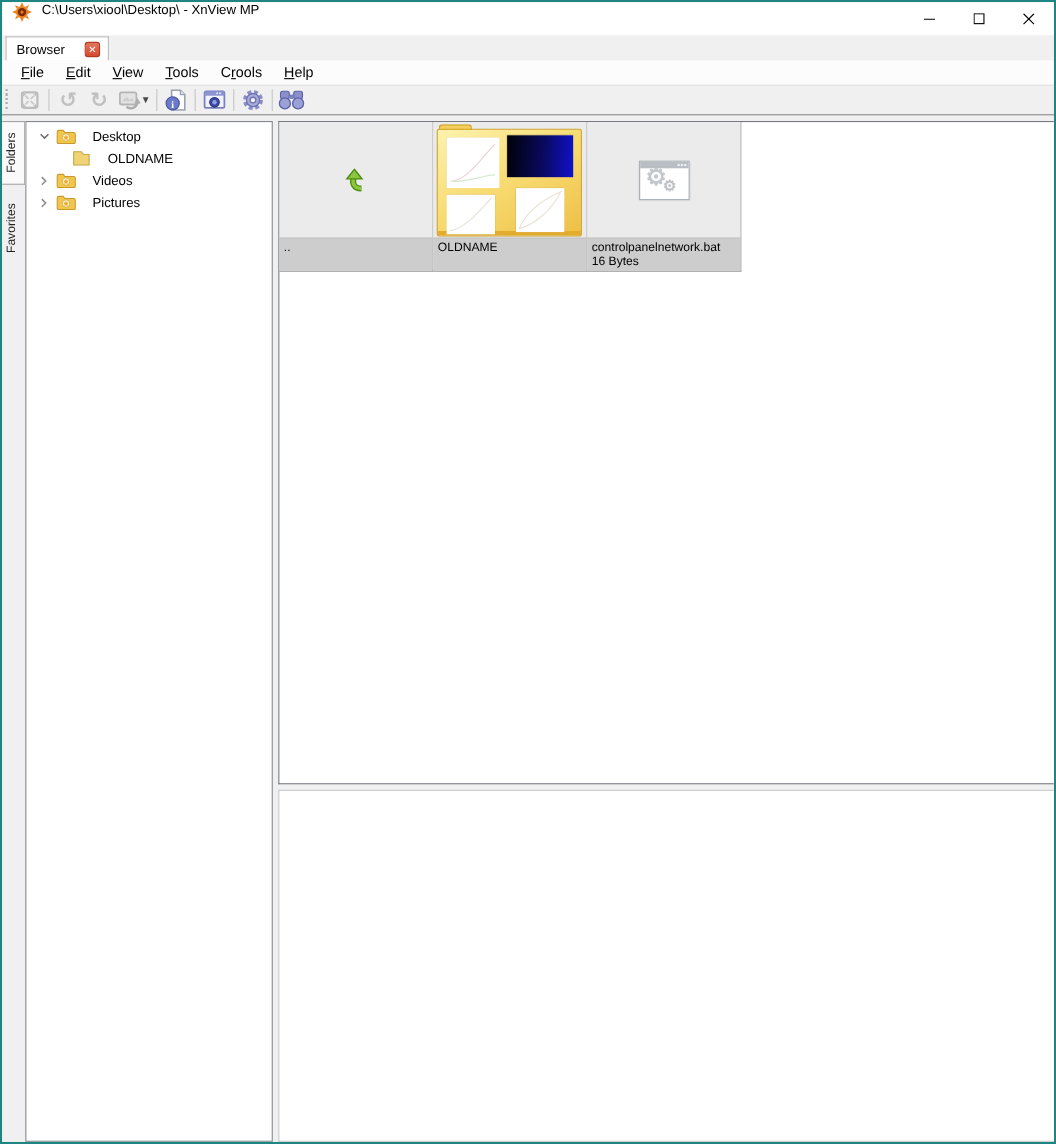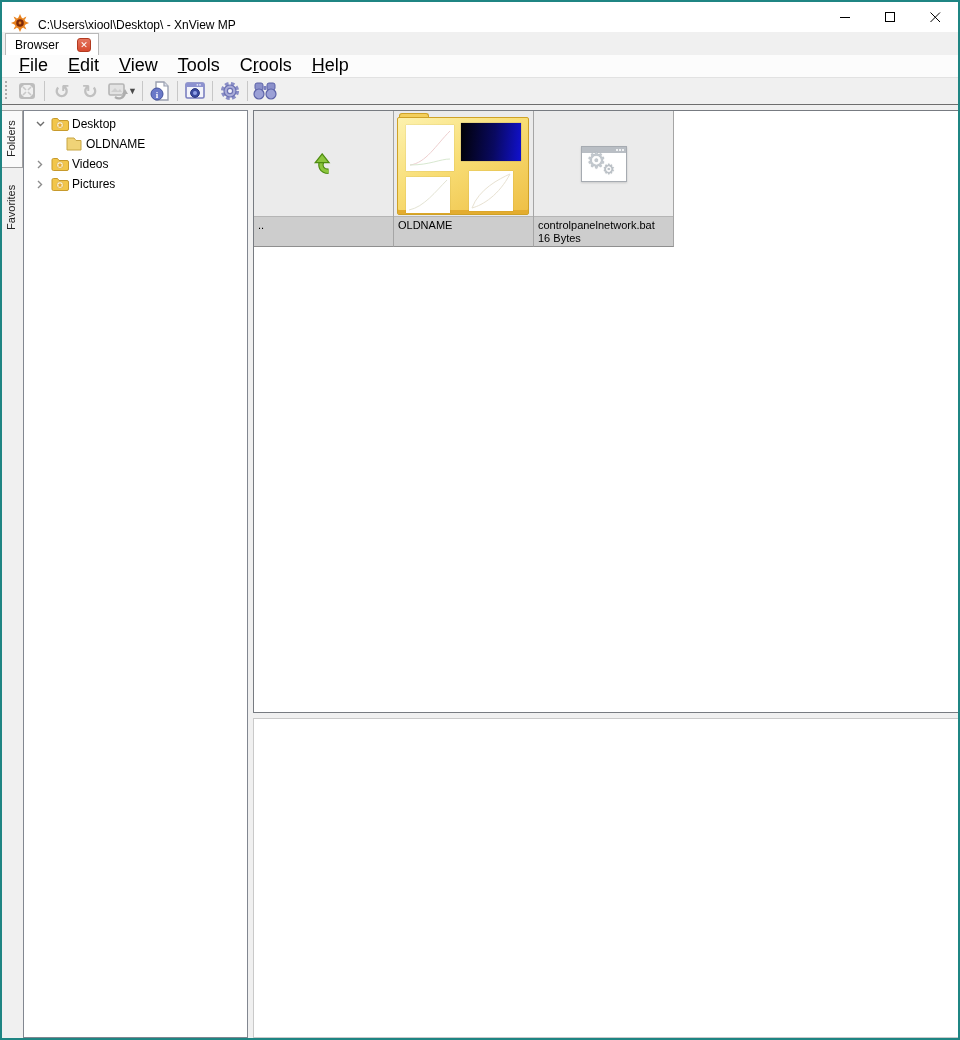--- a/index.html
+++ b/index.html
@@ -2,35 +2,35 @@
 <html><head>
 <meta charset="utf-8">
 <style>
   * { margin:0; padding:0; box-sizing:border-box; }
   html,body { width:960px; height:1040px; overflow:hidden; }
   body { font-family:"Liberation Sans","DejaVu Sans",sans-serif; font-size:12px; color:#000; background:#fff; }
 
   .window { width:960px; height:1040px; border:2px solid #1f8583; display:flex; flex-direction:column; background:#fff; }
 
   
-  .titlebar { height:30px; background:#fff; display:flex; align-items:flex-end; flex-shrink:0; }
+  .titlebar { height:30px; background:#fff; display:flex; align-items:flex-start; flex-shrink:0; }
   .app-logo { width:18px; height:18px; margin-left:9px; flex-shrink:0; }
   .title-text { margin-left:9px; font-size:12px; color:#000; white-space:pre; }
   .win-controls { margin-left:auto; display:flex; height:100%; }
   .win-btn { width:45px; height:100%; display:flex; align-items:center; justify-content:center; }
   .win-btn svg { display:block; }
 
   
   .tabbar { height:23px; background:#f0f0f0; display:flex; align-items:flex-end; padding-left:3px; flex-shrink:0; }
   .tab { height:22px; background:#fff; border:1px solid #b9b9b9; border-bottom:none; display:flex; align-items:center; gap:18px; padding:0 7px 0 9px; font-size:12px; }
   .tab-close { width:14px; height:14px; border-radius:3px; background:linear-gradient(#e4755f,#d74a2e); border:1px solid #b23a20; color:#fff; font-size:9px; line-height:12px; text-align:center; font-weight:bold; }
 
   
   .menubar { height:22px; background:#fcfcfc; display:flex; align-items:center; padding-left:7px; flex-shrink:0; }
-  .menu-item { padding:2px 10px 3px 10px; font-size:18px; }
+  .menu-item { padding:2px 10px 3px 10px; font-size:13px; }
   .menu-item .mn { text-decoration:underline; }
 
   
   .toolbar { height:28px; background:#f0f0f0; border-top:1px solid #e2e2e2; border-bottom:1px solid #6d6d6d; display:flex; align-items:center; flex-shrink:0; }
   .tb-handle { width:3px; height:20px; margin:0 5px 0 3px;
     background-image:repeating-linear-gradient(180deg,#ababab 0 2px,transparent 2px 4px); background-size:2px 100%; background-repeat:no-repeat; }
   .tb-btn { width:28px; height:26px; display:flex; align-items:center; justify-content:center; }
   .tb-sep { width:1px; height:20px; background:#c7c7c7; margin:0 3px; }
   .tb-dd { font-size:9px; color:#4a4a4a; margin-left:-4px; margin-right:2px; }
   .glyph-gray { color:#c0c0c0; font-size:19px; font-weight:bold; line-height:1; }
@@ -45,21 +45,21 @@
   .vtab.inactive { margin-bottom:6px; height:66px; }
   .tabstrip .spacer { height:6px; }
 
   
   .treepanel { width:225px; background:#fff; border:1px solid #828790; flex-shrink:0; padding-top:3px; }
   .tree-row { height:20px; display:flex; align-items:center; }
   .tree-chevron { width:16px; margin-left:8px; display:flex; justify-content:center; flex-shrink:0; }
   .tree-indent { width:16px; margin-left:8px; flex-shrink:0; }
   .tree-indent2 { width:14px; flex-shrink:0; }
   .tree-icon { width:18px; height:14px; margin-left:3px; flex-shrink:0; }
-  .tree-label { margin-left:3px; font-size:12px; white-space:nowrap; }
+  .tree-label { margin-left:15px; font-size:12px; white-space:nowrap; }
 
   .vsplit { width:5px; flex-shrink:0; }
 
   .rightcol { flex:1; display:flex; flex-direction:column; min-width:0; }
 
   
   .thumbpane { height:603px; background:#fff; border:1px solid #777b81; border-right:none; flex-shrink:0; overflow:hidden; }
   .thumbrow { display:flex; }
   .cell { width:140px; height:136px; border-right:1px solid #a5a5a5; border-bottom:1px solid #8f8f8f; display:flex; flex-direction:column; }
   .cell-thumb { height:106px; background:#ebebeb; border-bottom:1px solid #b5b5b5; display:flex; align-items:center; justify-content:center; position:relative; }

